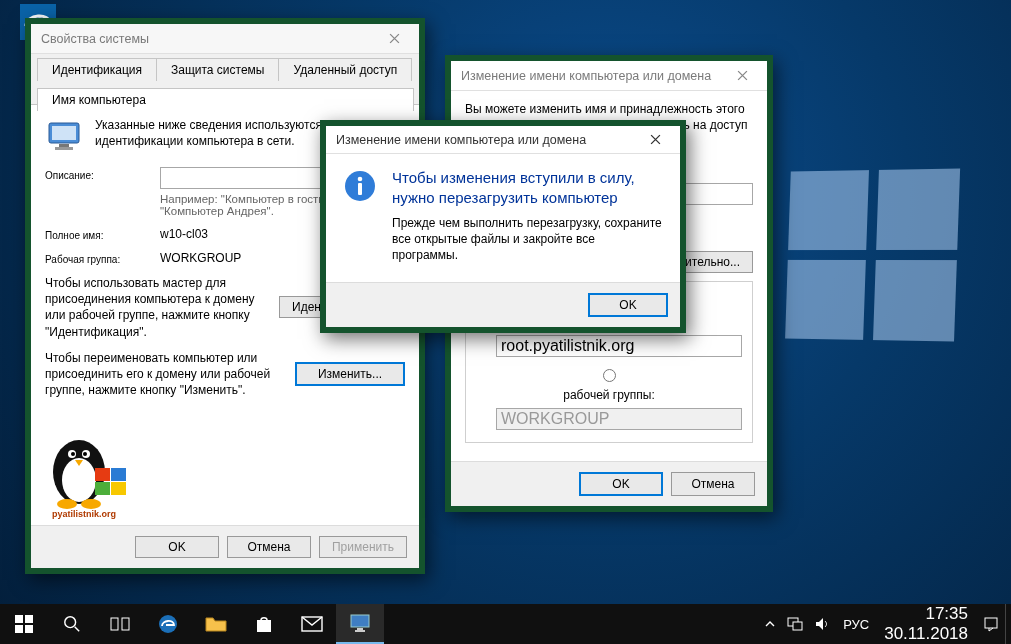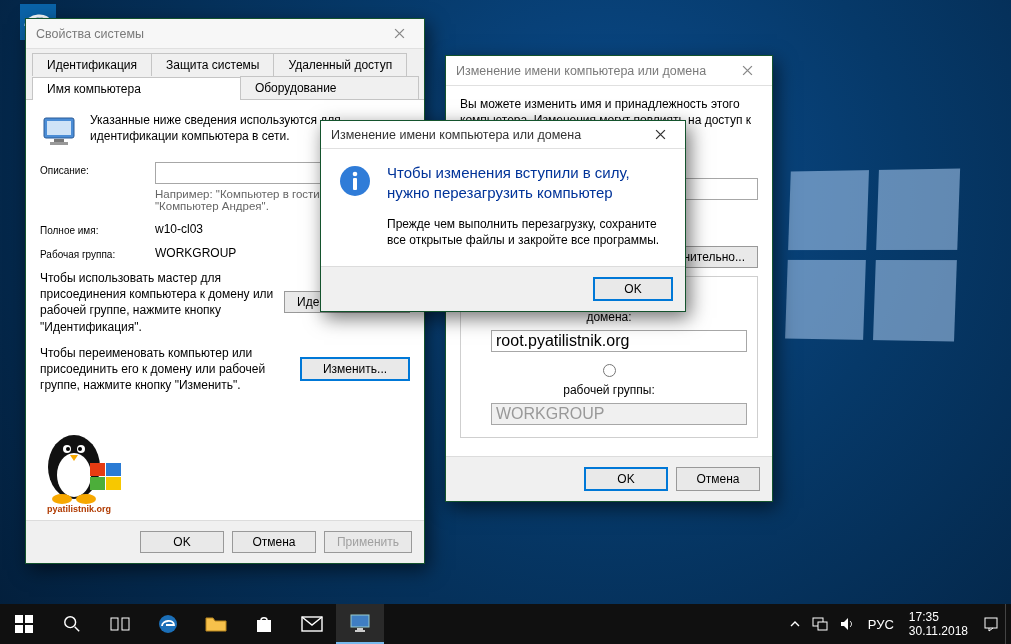--- a/index.html
+++ b/index.html
@@ -8,30 +8,30 @@
 
   
   .win-logo-bg { position: absolute; right: 55px; top: 170px; display: grid; grid-template-columns: 80px 80px; grid-template-rows: 80px 80px; gap: 10px; transform: perspective(500px) rotateY(-6deg) skewX(-2deg); }
   .win-logo-bg div { background: rgba(190,220,255,0.50); }
 
   
   .desktop-icon { position: absolute; width: 60px; text-align: center; color: #fff; font-size: 11px; }
   .desktop-icon .ic { width: 44px; height: 44px; margin: 0 auto 3px; display: flex; align-items: center; justify-content: center; }
 
   
-  .win { position: absolute; background: #3b82f6; border: 1px solid #14532d; box-shadow: 4px 6px 18px rgba(0,0,0,0.55); }
+  .win { position: absolute; background: #3b82f6; border: 6px solid #14532d; box-shadow: 4px 6px 18px rgba(0,0,0,0.55); }
   .titlebar { height: 30px; display: flex; align-items: center; justify-content: space-between; padding: 0 4px 0 10px; background: #f7f7f7; border-bottom: 1px solid #e0e0e0; }
   .titlebar.inactive { color: #7a7a7a; }
   .titlebar .title { font-size: 12.5px; }
   .titlebar .close { width: 42px; height: 26px; display: flex; align-items: center; justify-content: center; color: #888; }
 
   
   .tabrow { display: flex; border-bottom: 1px solid #c5c5c5; padding: 4px 6px 0 6px; background: #f0f0f0; flex-wrap: wrap; }
   .tab { padding: 4px 14px; font-size: 12px; border: 1px solid #c5c5c5; border-bottom: none; background: #f0f0f0; margin-right: -1px; position: relative; }
-  .tab.active { background: #fff; z-index: 3; top: 1px; }
+  .tab.active { background: #fff; z-index: 3; top: 7px; }
 
   .body { background: #fff; padding: 12px 14px; }
 
   .row { display: flex; align-items: flex-start; margin-bottom: 10px; }
   .label { width: 115px; font-size: 10px; padding-top: 3px; }
   .val { font-size: 12px; }
   .desc { font-size: 12px; line-height: 1.35; }
 
   .textfield { border: 1px solid #a7a7a7; background: #fff; height: 22px; padding: 2px 4px; font-size: 16px; width: 100%; }
 
@@ -55,30 +55,30 @@
   #sysprops .btnrow { background: #f0f0f0; }
 
   #rename { left: 445px; top: 55px; width: 328px; }
   #rename .titlebar { background: #fff; }
   #rename .body { padding: 10px 14px; }
 
   #msgbox { left: 320px; top: 120px; width: 366px; }
   #msgbox .titlebar { background: #fff; color: #333; height: 28px; }
   #msgbox .body { background: #fff; padding: 14px 16px 18px 16px; display: flex; gap: 14px; }
   #msgbox .msgtitle { color: #003399; font-size: 15px; line-height: 1.3; }
-  #msgbox .msgtext { font-size: 12px; margin-top: 14px; line-height: 1.35; }
+  #msgbox .msgtext { font-size: 12px; margin-top: 8px; line-height: 1.35; }
   #msgbox .btnrow { background: #f0f0f0; }
 
   
   .taskbar { position: absolute; bottom: 0; left: 0; right: 0; height: 40px; background: #101010; display: flex; align-items: center; color: #fff; }
   .tb-item { width: 48px; height: 40px; display: flex; align-items: center; justify-content: center; }
   .tb-item.active { background: #2a2a2a; border-bottom: 2px solid #76b9ed; }
   .tray { margin-left: auto; display: flex; align-items: center; height: 100%; }
   .tray .tritem { padding: 0 6px; font-size: 13px; display: flex; align-items: center; height: 100%; }
-  .clock { padding: 0 9px; font-size: 12px; text-align: left; line-height: 1.2; }
+  .clock { padding: 0 9px; font-size: 17px; text-align: right; line-height: 1.2; }
 
   .penguin { position: absolute; bottom: 6px; left: 6px; width: 95px; height: 95px; text-align: right; }
 </style>
 </head>
 <body>
 
 <div class="win-logo-bg">
   <div></div>
     <div></div>
     <div></div>
@@ -104,21 +104,20 @@
         </svg>
     </span>
   </div>
 
   <div class="tabrow">
     <div class="tab">Идентификация</div>
     <div class="tab">Защита системы</div>
     <div class="tab">Удаленный доступ</div>
     <div style="flex-basis:100%; height:0;"></div>
     <div class="tab active" style="flex:1.2">Имя компьютера</div>
-    <div class="tab" style="flex:1">Оборудование</div>
   </div>
 
   <div class="body">
     <div class="row">
       <div class="pcicon">
         <svg viewBox="0 0 40 40">
             <rect x="4" y="6" width="30" height="20" rx="2" fill="#4b8dd6" stroke="#2a5a96"></rect>
             <rect x="7" y="9" width="24" height="14" fill="#cfe3f7"></rect>
             <rect x="14" y="27" width="10" height="3" fill="#777"></rect>
             <rect x="10" y="30" width="18" height="3" fill="#999"></rect>

